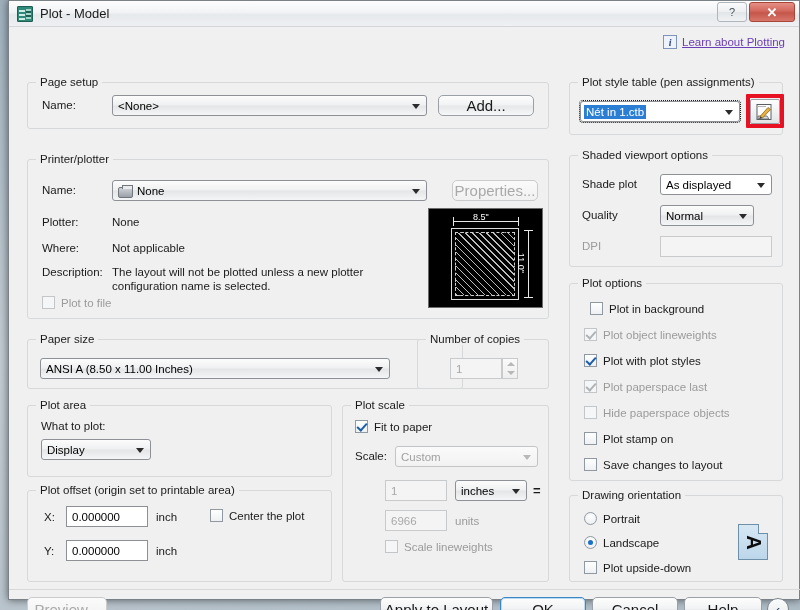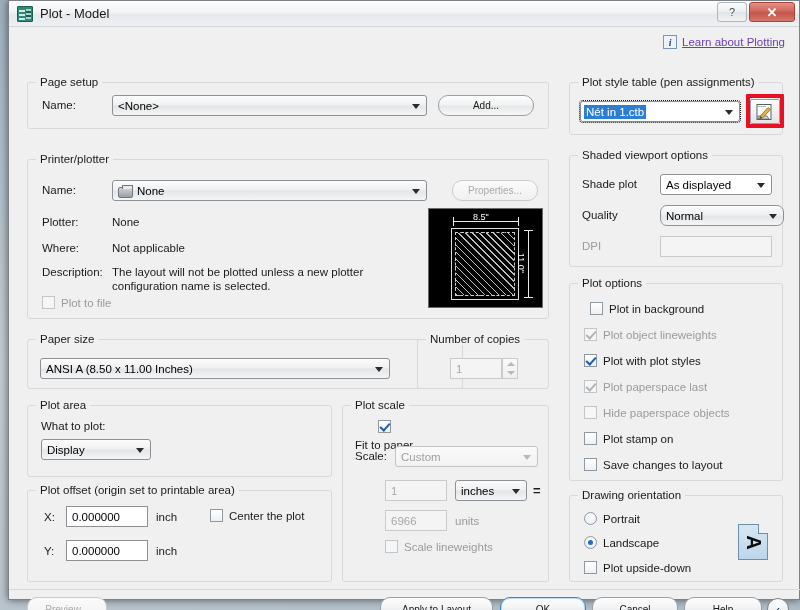--- a/index.html
+++ b/index.html
@@ -143,24 +143,24 @@
     border: 1px solid #8d9196; background: #fff;
     display: flex; align-items: center; padding: 0 5px;
     font-size: 11.5px;
   }
   .textbox.disabled {
     background: #f4f4f4; border-color: #c8cacc; color: #a8a8a8;
   }
 
   .btn {
     position: absolute;
-    border: 1px solid #9aa0a6; border-radius: 10px;
+    border: 1px solid #9aa0a6; border-radius: 5px;
     background: linear-gradient(180deg,#fdfdfd 0%,#f1f2f3 48%,#e5e7e9 52%,#f6f7f8 100%);
     display: flex; align-items: center; justify-content: center;
-    font-size: 10px; color: #1a1a1a;
+    font-size: 15px; color: #1a1a1a;
   }
   .btn.disabled { color: #a9a9a9; border-color: #c9cbcd;
     background: linear-gradient(180deg,#fafafa,#f1f1f1); }
   .btn.default {
     border: 1px solid #3b86c4;
     box-shadow: 0 0 0 1px #bcd9ef inset;
   }
 
   
   .cb { position: absolute; display: flex; align-items: center; gap: 6px; }
@@ -408,21 +408,21 @@
       <span class="lbl" style="position:absolute; left:16px; top:54px;">Y:</span>
       <div class="textbox" style="left:38px; top:49px; width:82px;">
         <span>0.000000</span>
       </div>
       <span class="lbl" style="position:absolute; left:128px; top:54px;">inch</span>
     </div>
 
     <div class="group" style="left:333px; top:378px; width:207px; height:177px;">
       <span class="legend">Plot scale</span>
 
-      <div class="cb" style="left:12px; top:14px;flex-direction:column;">
+      <div class="cb" style="left:12px; top:14px;">
         <span class="box checked"></span>
         <span class="lbl">Fit to paper</span>
       </div>
 
       <span class="lbl" style="position:absolute; left:12px; top:44px;">Scale:</span>
       <div class="combo disabled" style="left:52px; top:40px; width:143px;">
         <span>Custom</span>
         <span class="arrow"></span>
       </div>
 
@@ -467,21 +467,21 @@
     <div class="group" style="left:560px; top:128px; width:214px; height:112px;">
       <span class="legend">Shaded viewport options</span>
 
       <span class="lbl" style="position:absolute; left:12px; top:22px;">Shade plot</span>
       <div class="combo white" style="left:90px; top:18px; width:112px;">
         <span>As displayed</span>
         <span class="arrow"></span>
       </div>
 
       <span class="lbl" style="position:absolute; left:12px; top:53px;">Quality</span>
-      <div class="combo" style="left:90px; top:49px; width:124px;border-radius:7px;">
+      <div class="combo" style="left:90px; top:49px; width:94px;">
         <span>Normal</span>
         <span class="arrow"></span>
       </div>
 
       <span class="lbl dim" style="position:absolute; left:12px; top:84px;">DPI</span>
       <div class="textbox disabled" style="left:90px; top:80px; width:112px;">
         <span></span>
       </div>
     </div>
 

